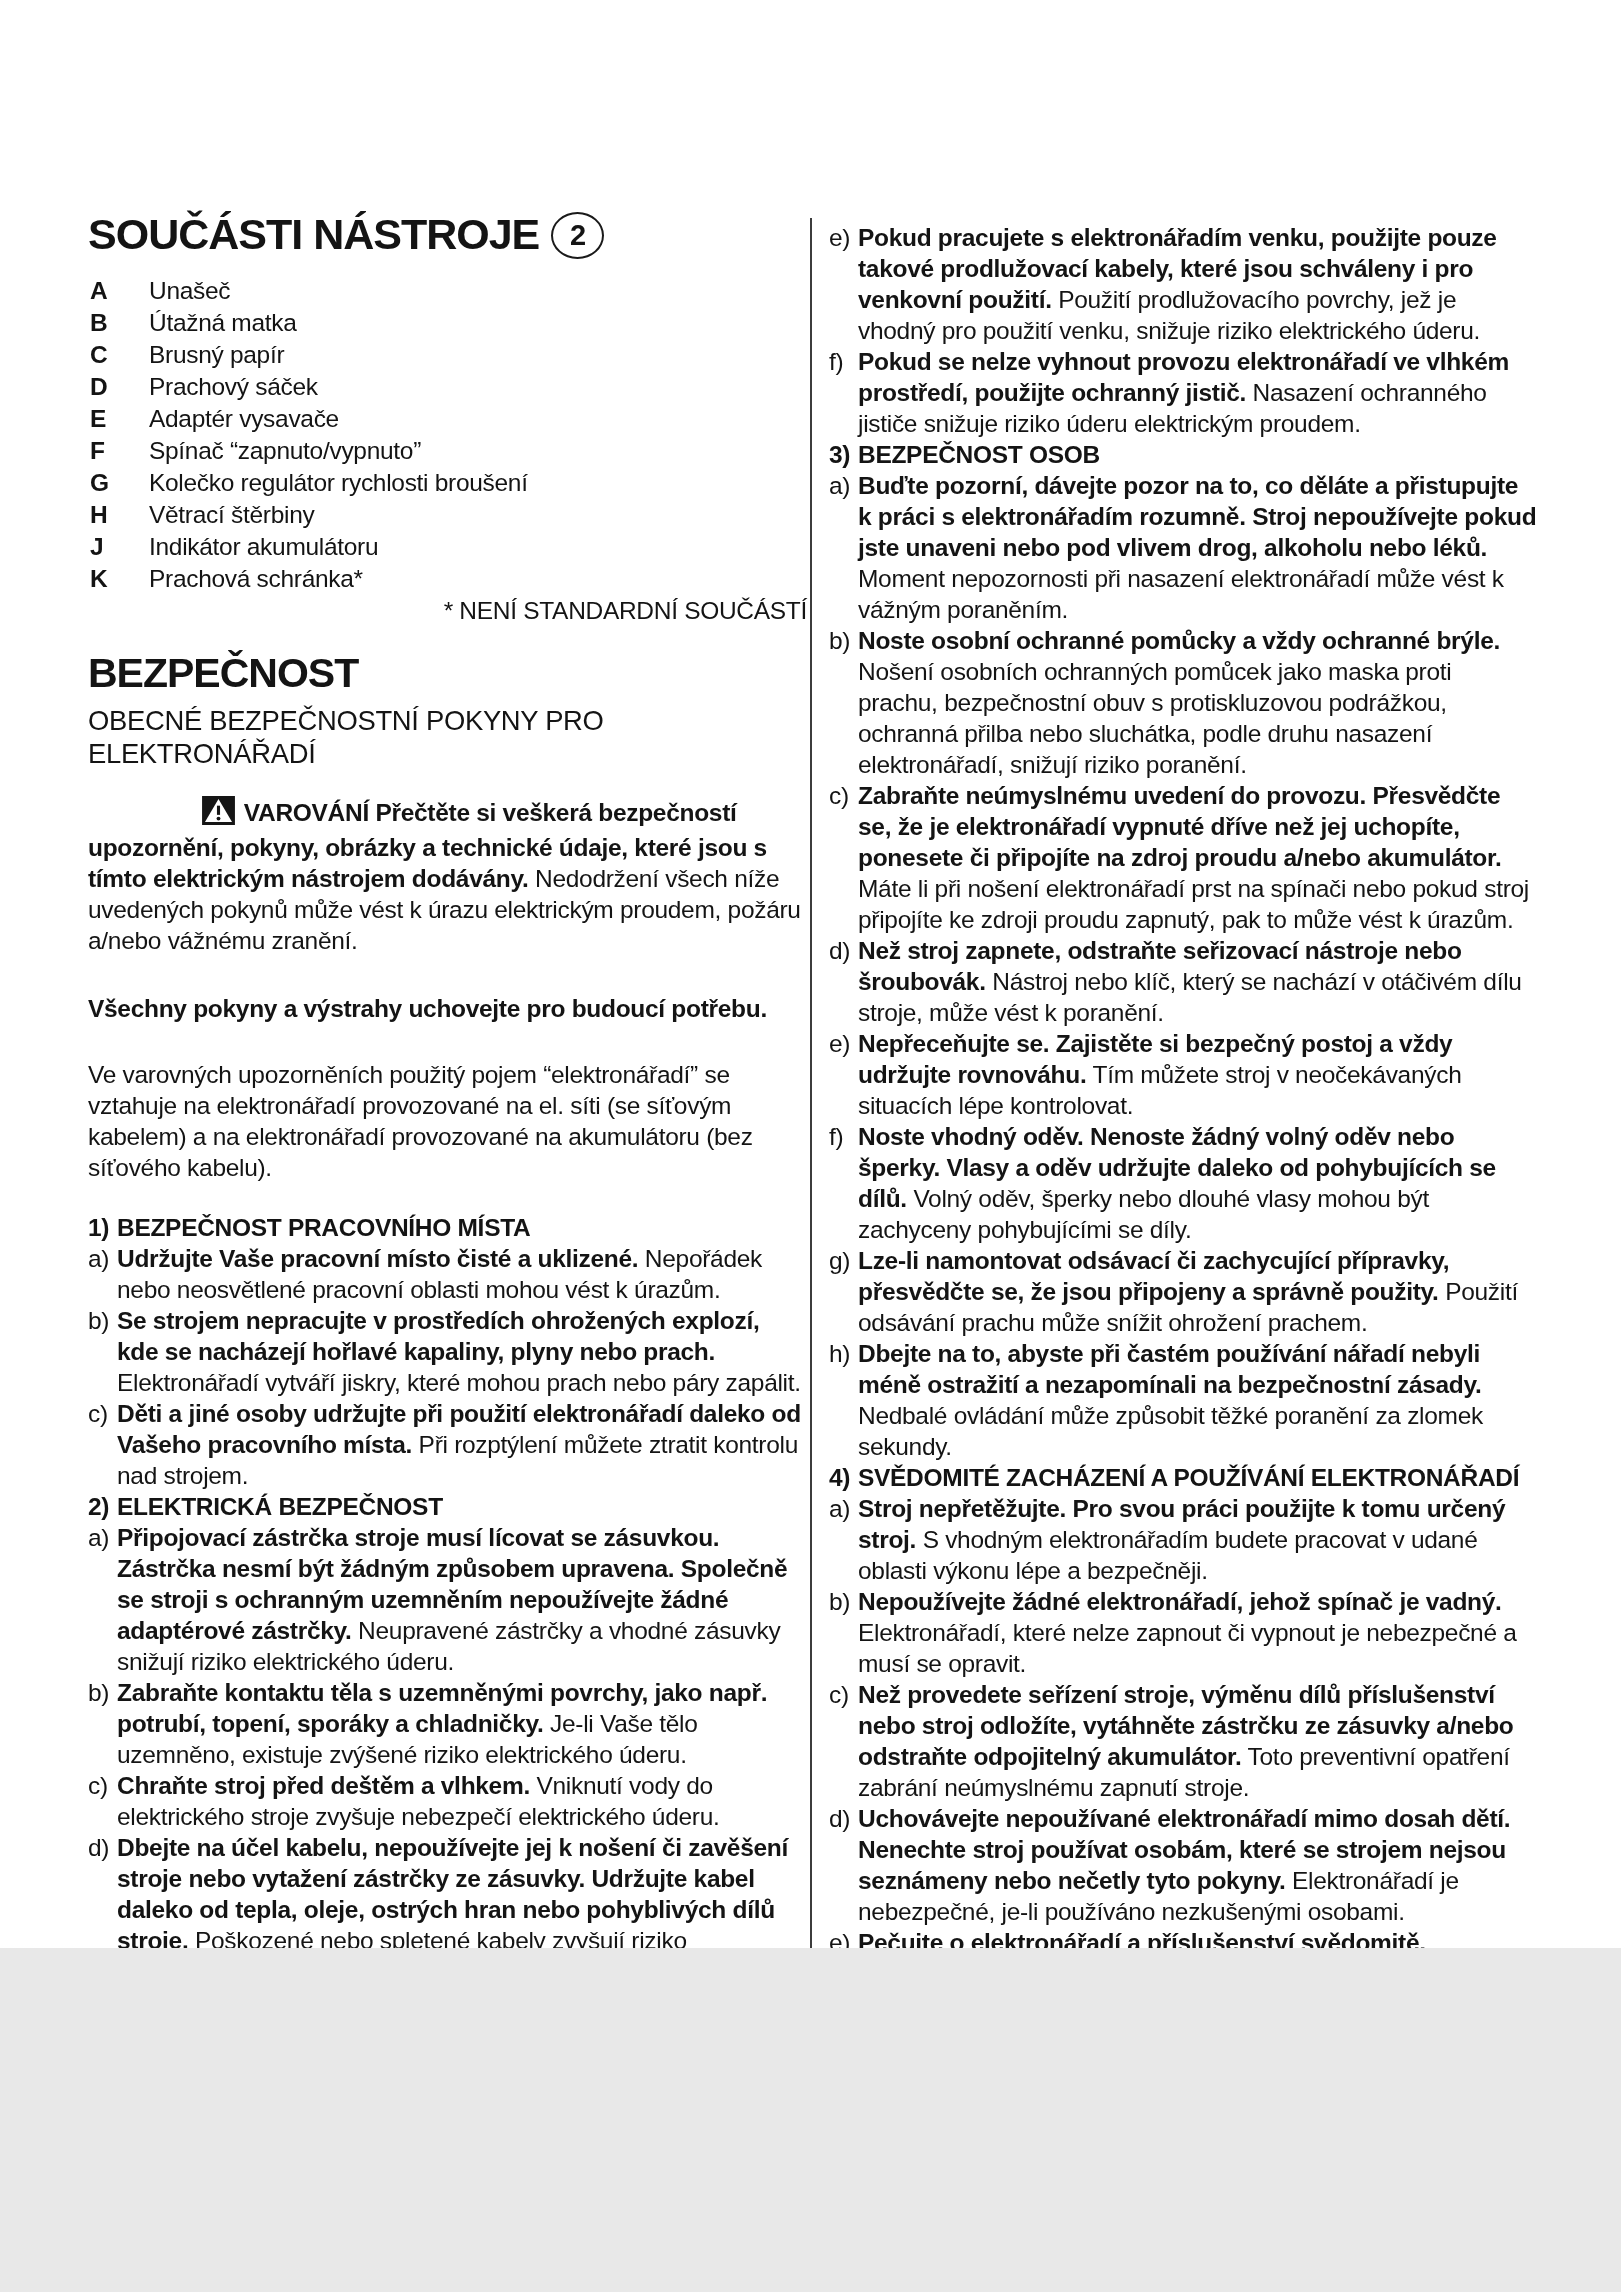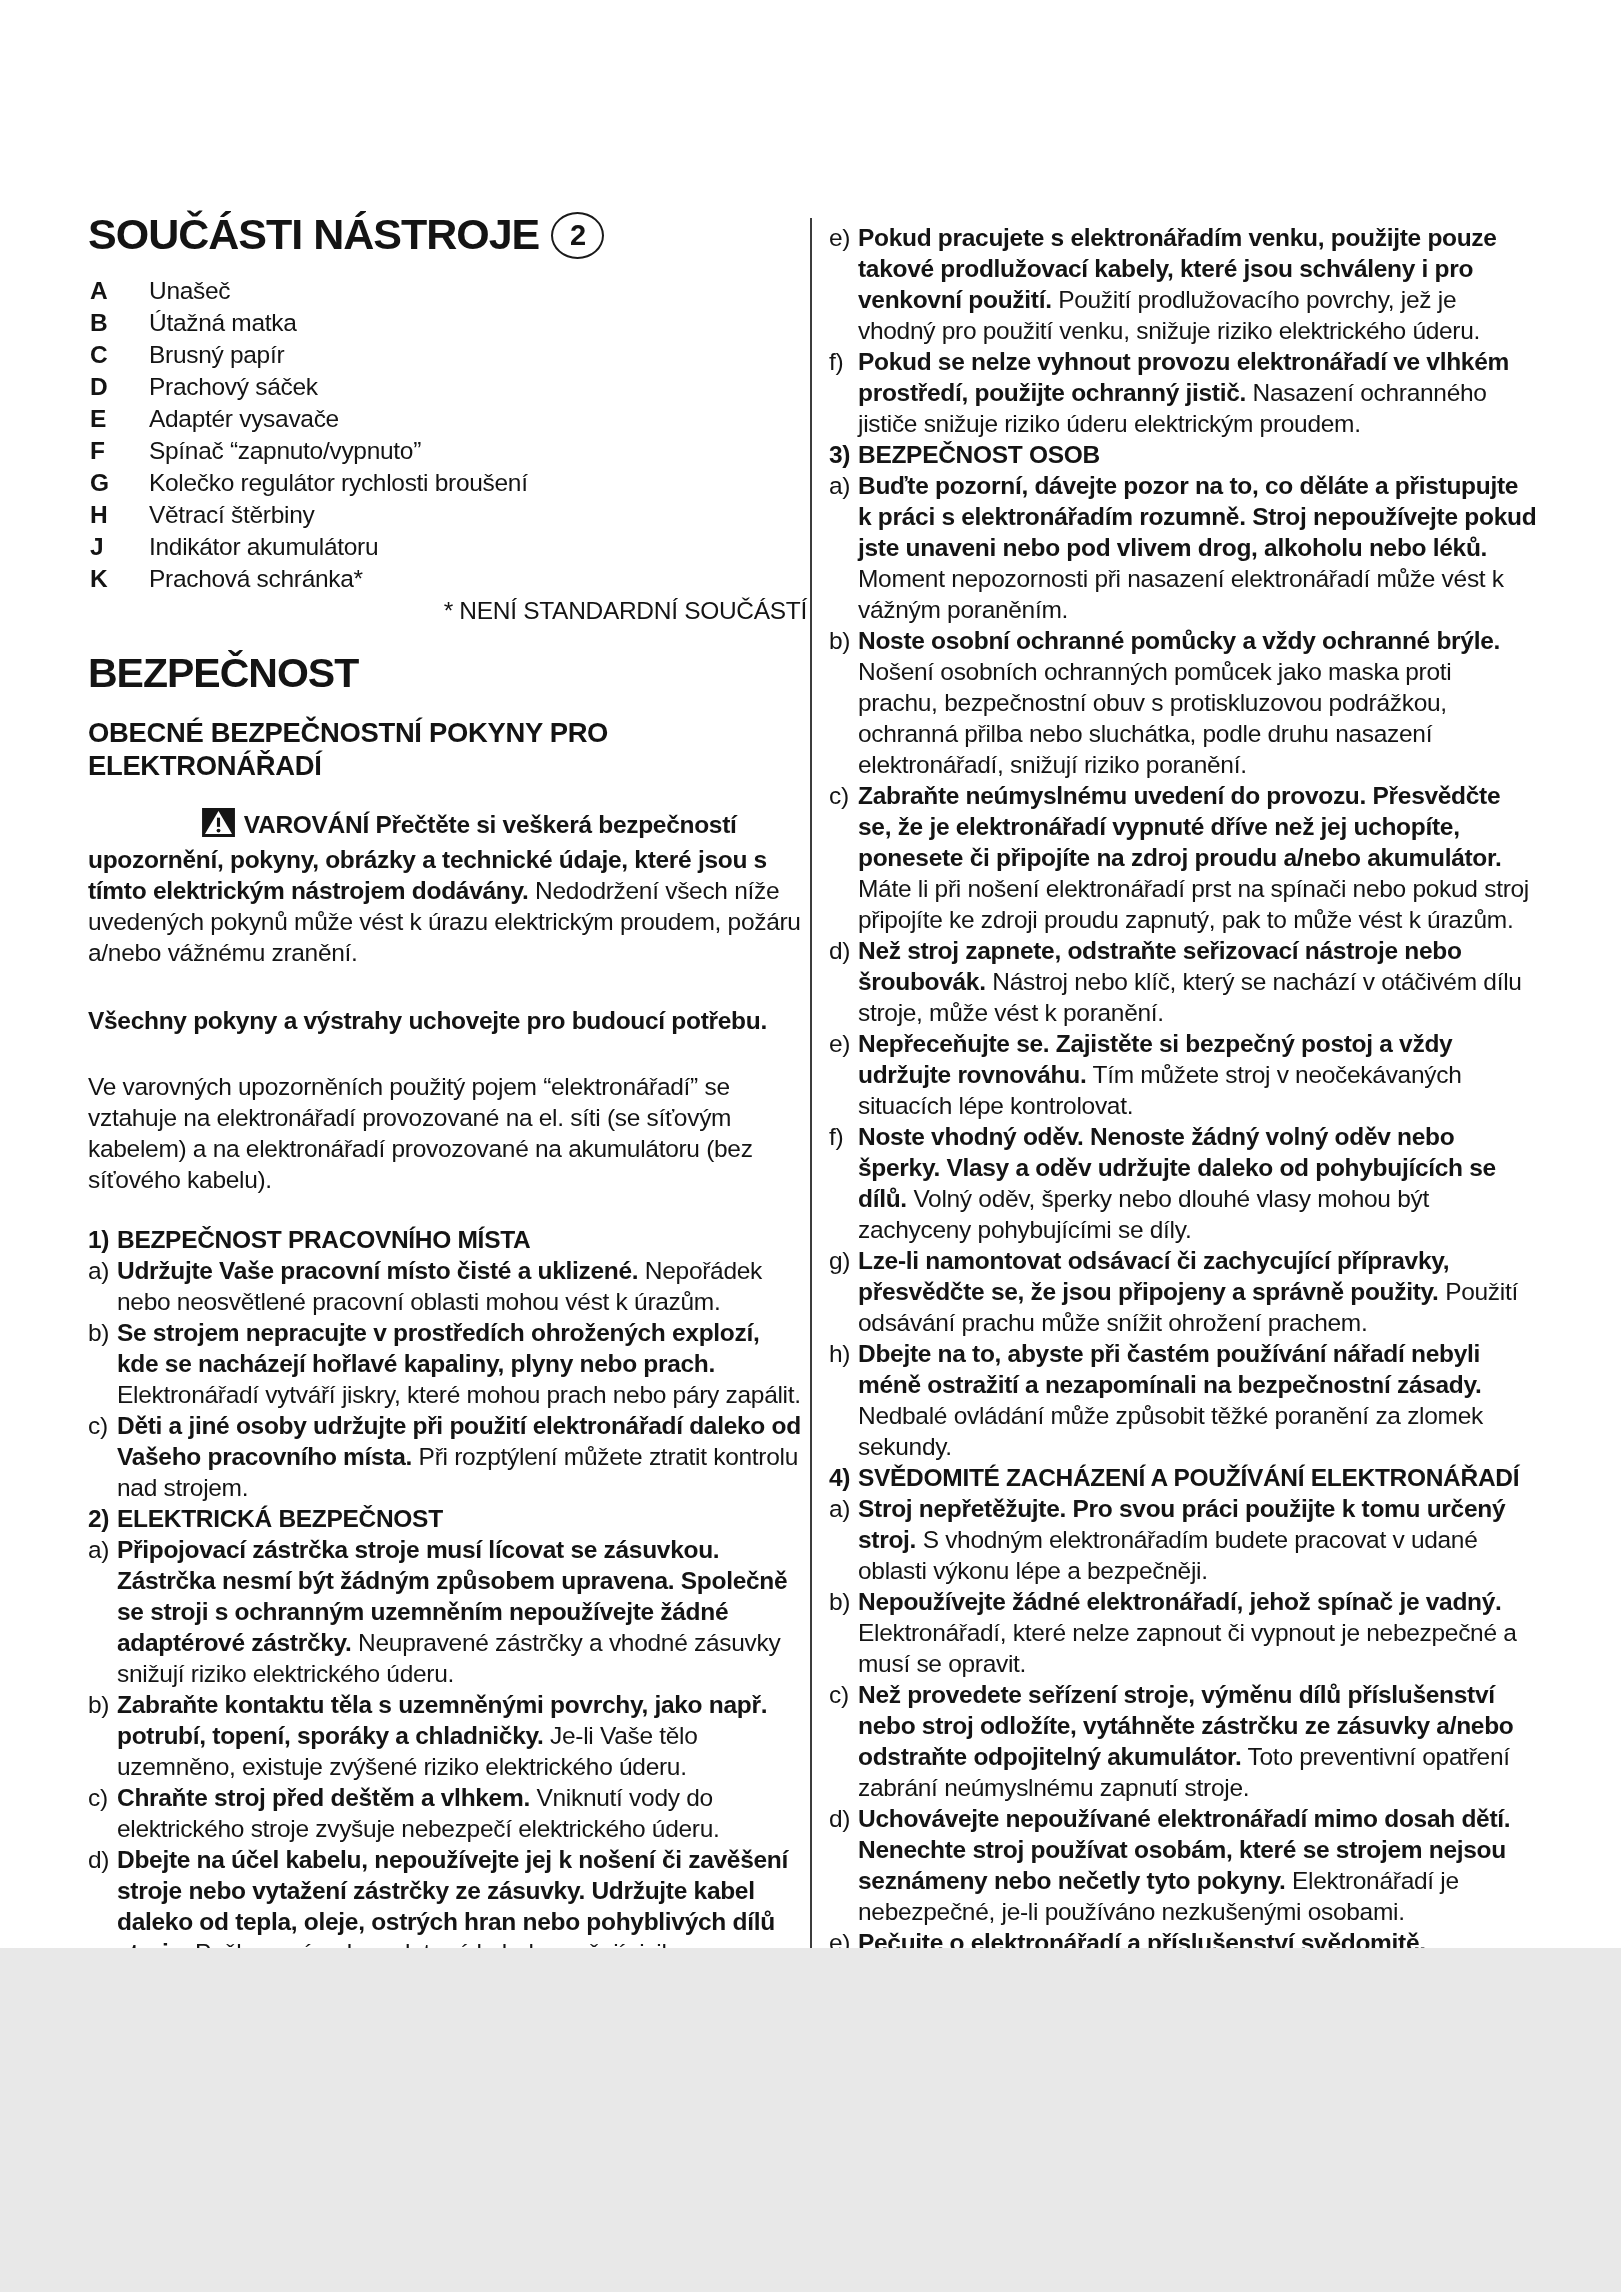--- a/index.html
+++ b/index.html
@@ -19,21 +19,21 @@
   .h-parts{font-size:43px;line-height:49px;font-weight:bold;margin:0 0 15.7px 0;letter-spacing:-1px;white-space:nowrap;}
   .badge{
     display:inline-block;width:49px;height:43px;border:2.9px solid #1a1a1a;border-radius:50%;
     text-align:center;line-height:43px;font-size:29px;font-weight:bold;margin-left:11.8px;vertical-align:3.9px;
   }
   .p-row{position:relative;padding-left:61px;line-height:32px;}
   .p-key{position:absolute;left:2px;font-weight:bold;}
   .p-note{line-height:32px;text-align:right;}
 
   .h-safety{font-size:41px;line-height:47px;font-weight:bold;margin:23.5px 0 0 0;letter-spacing:-1px;}
-  .subtitle{font-weight:bold;font-size:27.4px;line-height:33px;margin-top:19px;width:608px;}
+  .subtitle{font-weight:normal;font-size:27.4px;line-height:33px;margin-top:7px;width:608px;}
 
   .warn{margin-top:25.5px;text-indent:57px;}
   .warn-icon{display:inline-block;margin-right:8.8px;vertical-align:-3.9px;}
   .b{font-weight:bold;}
 
   .keep{margin-top:37px;font-weight:bold;width:686px;}
   .term{margin-top:35px;}
 
   .sec-h{position:relative;padding-left:29px;font-weight:bold;}
   .sec-h .lbl{position:absolute;left:0;}

